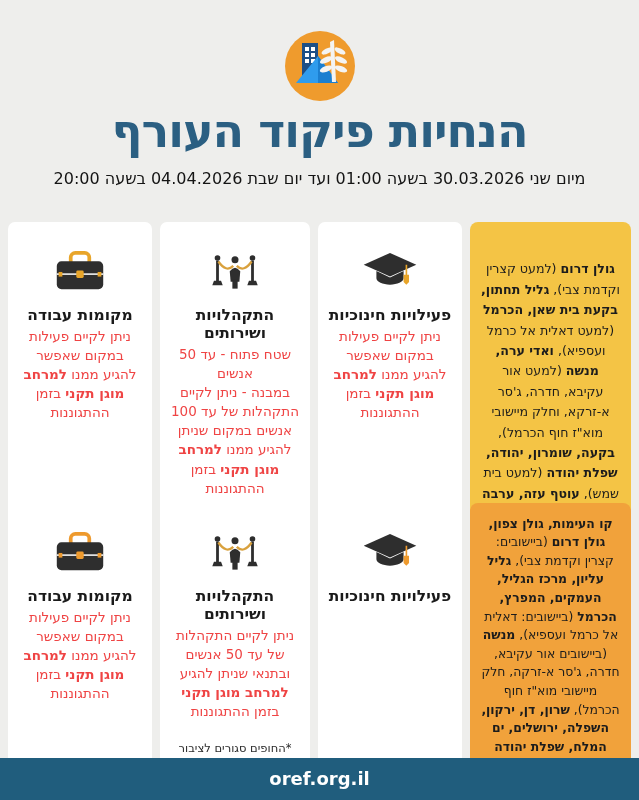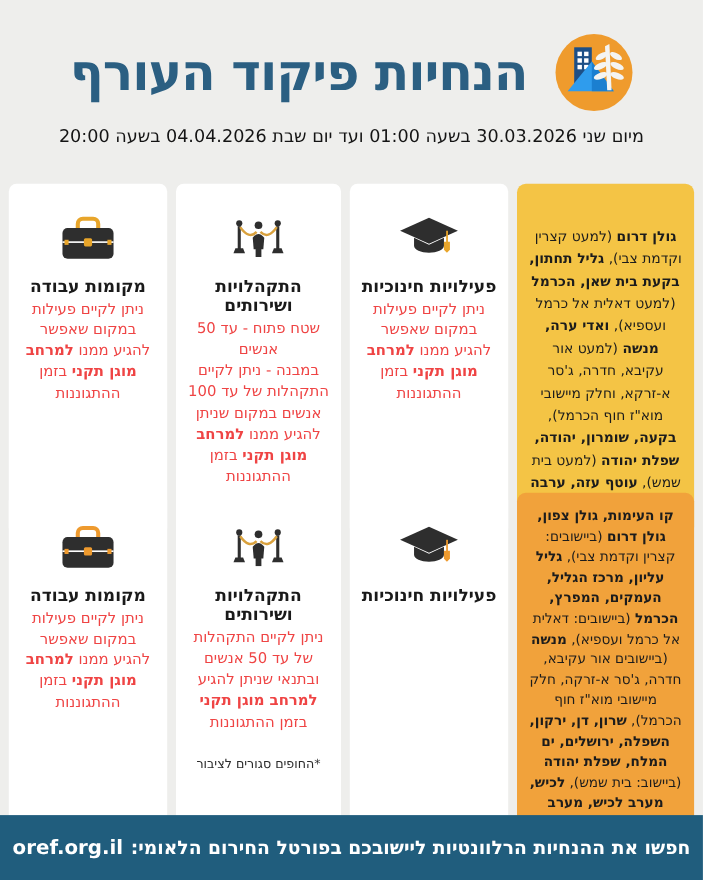--- a/index.html
+++ b/index.html
@@ -4,21 +4,21 @@
 <style>
   * { margin:0; padding:0; box-sizing:border-box; }
   html,body { width:639px; }
   body { font-family:"DejaVu Sans","Liberation Sans",sans-serif; }
   .page {
     width:639px; height:800px; background:#eeeeec;
     display:flex; flex-direction:column; direction:rtl; overflow:hidden;
   }
   
   .header { padding-top:30px; }
-  .title-row { display:flex; align-items:center; justify-content:center; gap:24px; }
+  .title-row { display:flex; align-items:center; justify-content:center; gap:4px;flex-direction:column; }
   .logo { width:72px; height:72px; flex:0 0 auto; }
   .page-title {
     font-size:46px; font-weight:bold; color:#2b5f82; letter-spacing:-1px;
     line-height:1.1; white-space:nowrap;
   }
   .subtitle { margin-top:12px; text-align:center; font-size:16px; color:#141414; }
   
   .row-grid {
     display:grid; grid-template-columns:161px 144px 150px 144px;
     gap:8px; padding:0 4px; justify-content:center;
@@ -187,17 +187,16 @@
           <rect x="5" y="23.5" width="4" height="5" fill="#ee9a2e"></rect>
           <rect x="47" y="23.5" width="4" height="5" fill="#ee9a2e"></rect>
         </svg>
       </div>
       <h3 class="card-title">מקומות עבודה</h3>
       <p class="card-body">ניתן לקיים פעילות במקום שאפשר להגיע ממנו <b>למרחב מוגן תקני</b> בזמן ההתגוננות</p>
     </div>
   </div>
 
   <div class="footer">
-    <span class="footer-text">חפשו את ההנחיות הרלוונטיות ליישובכם בפורטל החירום הלאומי:</span>
     <a class="footer-url" href="#">oref.org.il</a>
   </div>
 
 </div>
 
 </body></html>

